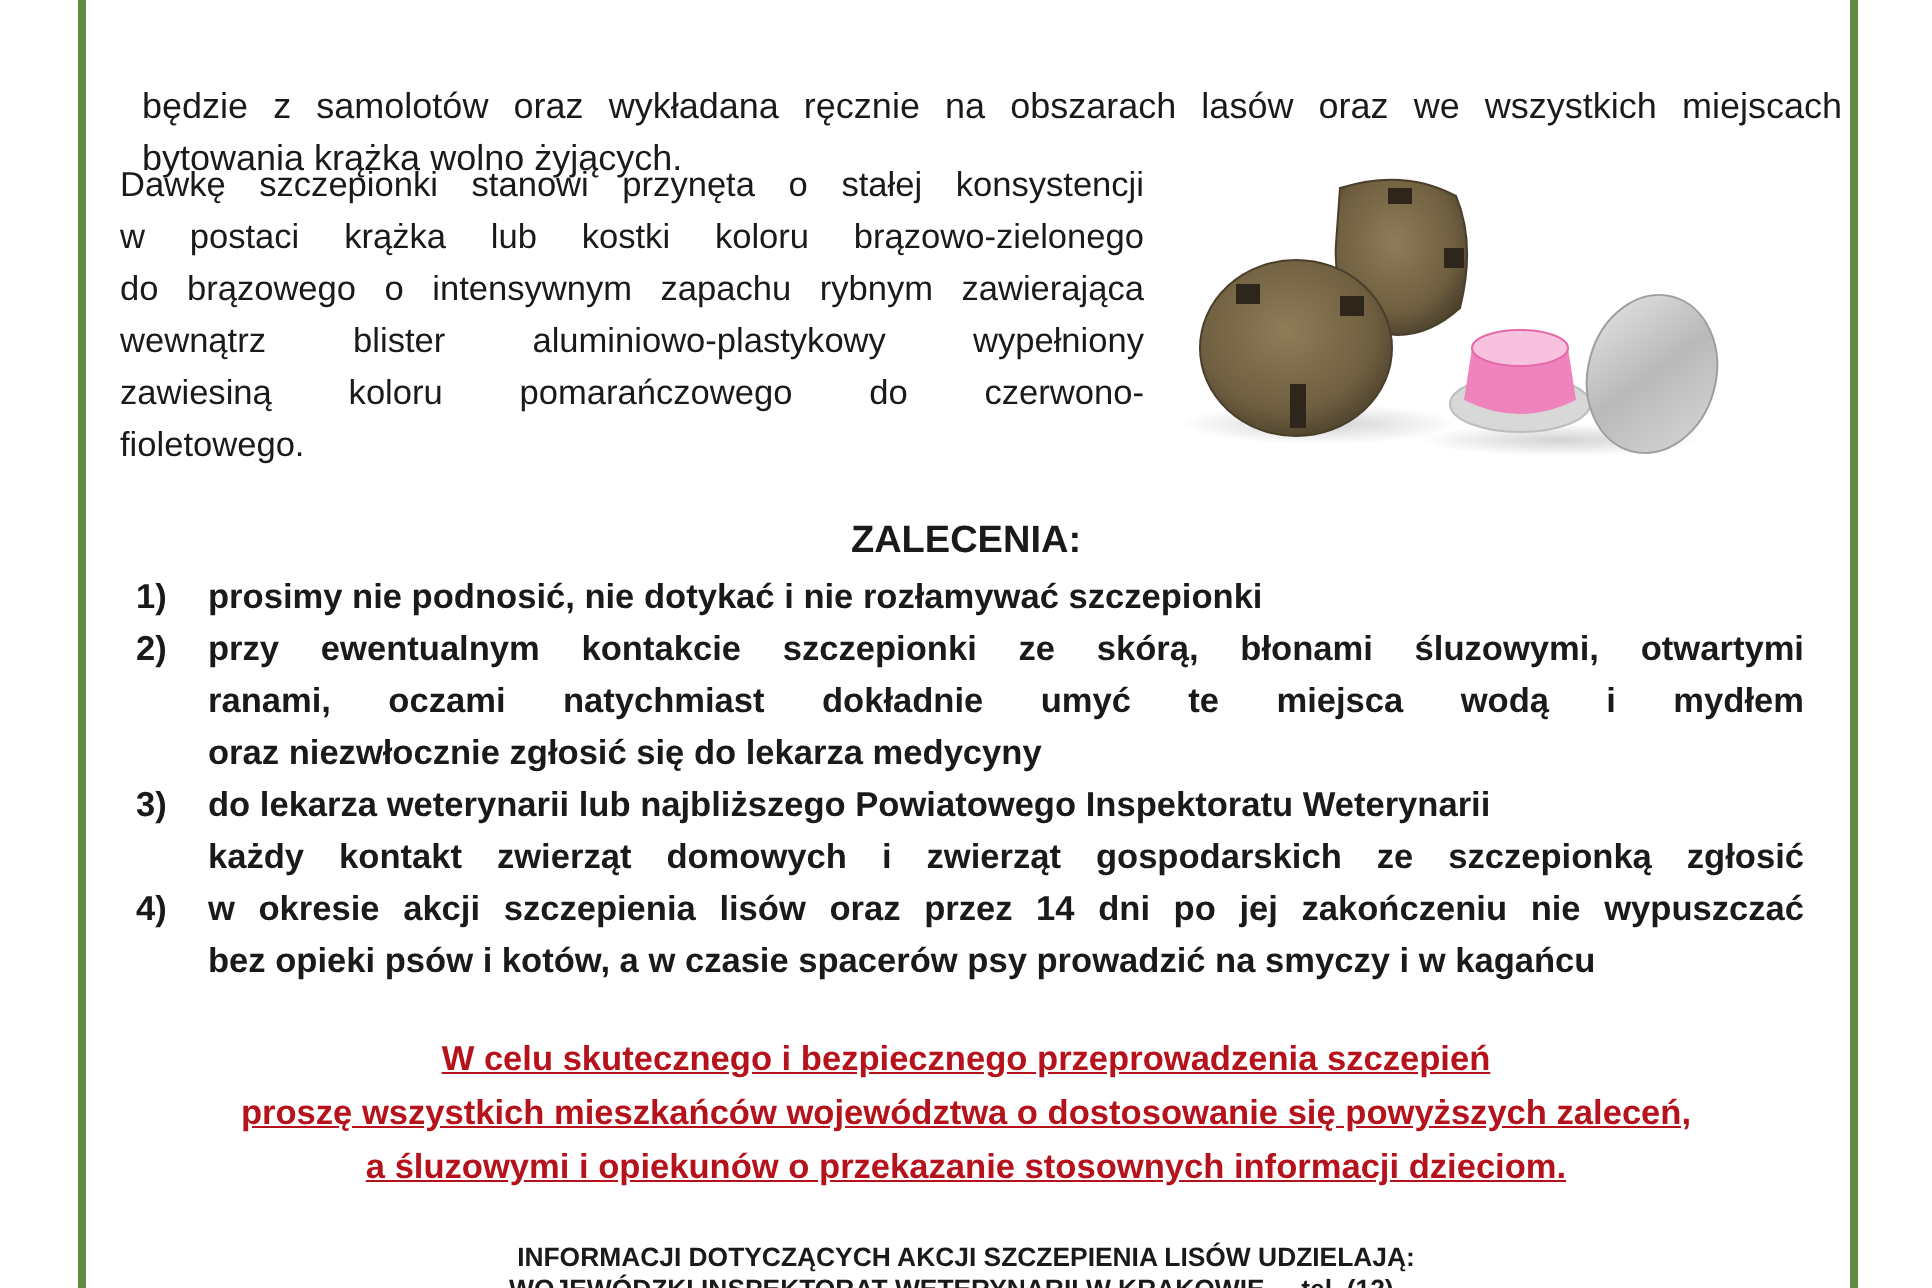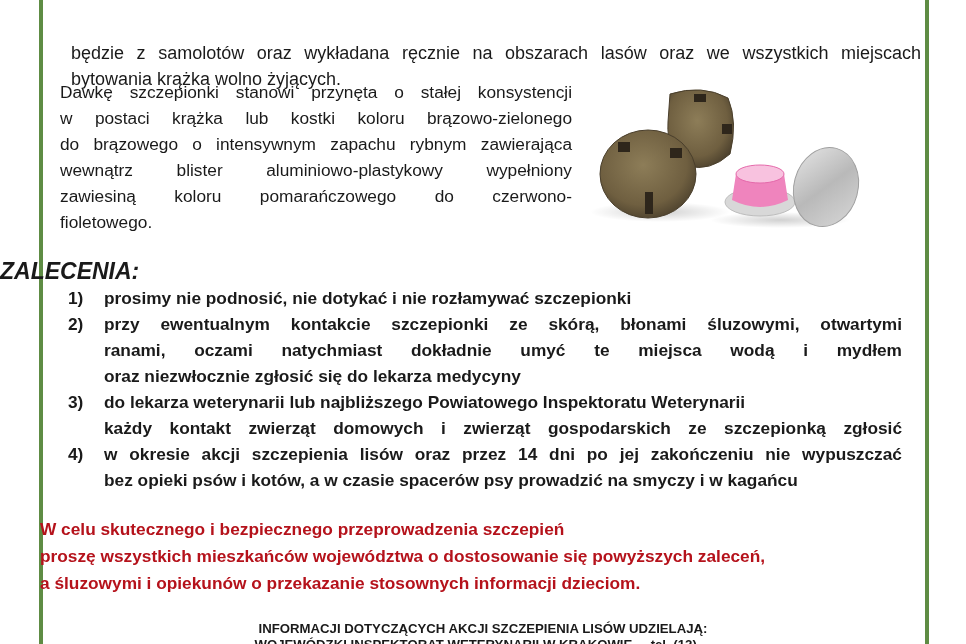--- a/index.html
+++ b/index.html
@@ -68,25 +68,24 @@
       top: 82px;
       width: 300px;
       height: 150px;
     }
 
     .recs-title {
       position: absolute;
       left: 0;
       width: 966px;
       top: 260px;
-      text-align: left;
-      font-weight: bold;
-      font-size: 23px;
+      text-align: center;
+      font-weight: bold;
+      font-size: 19px;
       line-height: 22px;
-      font-style: italic;
     }
     .recs {
       position: absolute;
       left: 68px;
       top: 285px;
       width: 834px;
       font-weight: bold;
       font-size: 17.3px;
       line-height: 26px;
     }
@@ -104,24 +103,26 @@
       text-align: justify;
       text-align-last: justify;
     }
     .rec-line.last { text-align-last: left; }
 
     .appeal {
       position: absolute;
       left: 40px;
       width: 886px;
       top: 516px;
+      text-align: center;
       color: #b5121b;
       font-weight: bold;
       font-size: 17.3px;
       line-height: 27px;
+      text-decoration: underline;
     }
     .appeal .line { display: block; }
 
     .info-title {
       position: absolute;
       left: 40px;
       width: 886px;
       top: 621px;
       text-align: center;
       font-weight: bold;

